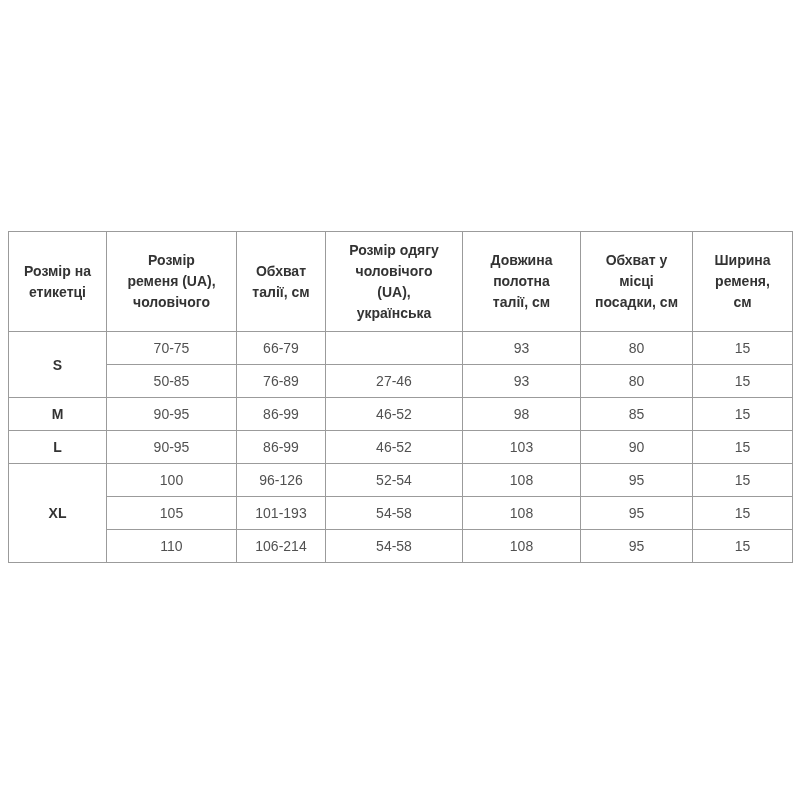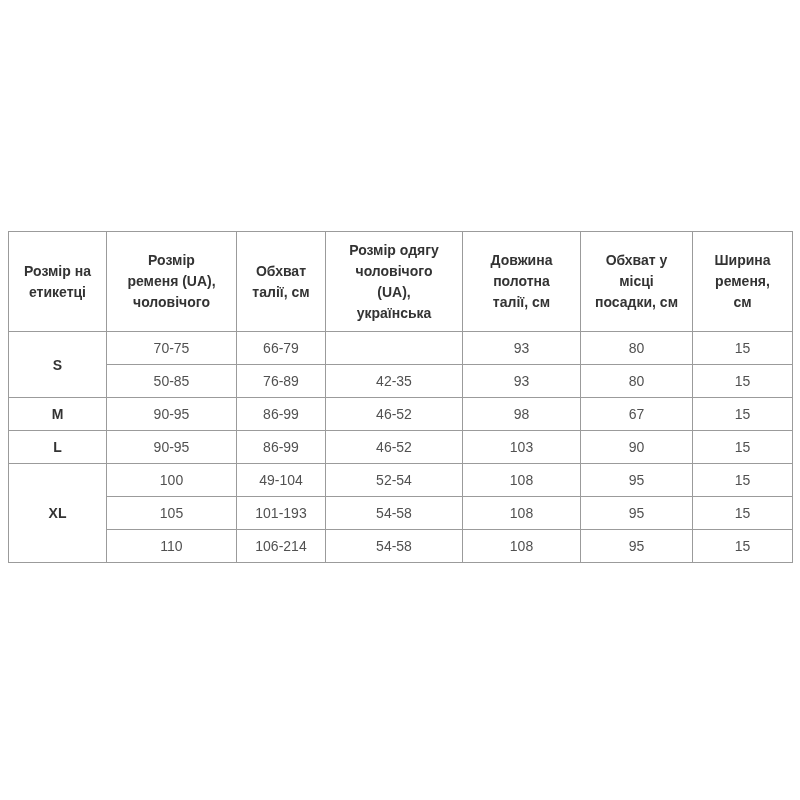--- a/index.html
+++ b/index.html
@@ -92,47 +92,47 @@
         <td class="val">70-75</td>
         <td class="val">66-79</td>
         <td class="val"></td>
         <td class="val">93</td>
         <td class="val">80</td>
         <td class="val">15</td>
       </tr>
       <tr>
         <td class="val">50-85</td>
         <td class="val">76-89</td>
-        <td class="val">42-35</td>
+        <td class="val">27-46</td>
         <td class="val">93</td>
         <td class="val">80</td>
         <td class="val">15</td>
       </tr>
       <tr>
         <td class="lbl">M</td>
         <td class="val">90-95</td>
         <td class="val">86-99</td>
         <td class="val">46-52</td>
         <td class="val">98</td>
-        <td class="val">67</td>
+        <td class="val">85</td>
         <td class="val">15</td>
       </tr>
       <tr>
         <td class="lbl">L</td>
         <td class="val">90-95</td>
         <td class="val">86-99</td>
         <td class="val">46-52</td>
         <td class="val">103</td>
         <td class="val">90</td>
         <td class="val">15</td>
       </tr>
       <tr>
         <td class="lbl" rowspan="3">XL</td>
         <td class="val">100</td>
-        <td class="val">49-104</td>
+        <td class="val">96-126</td>
         <td class="val">52-54</td>
         <td class="val">108</td>
         <td class="val">95</td>
         <td class="val">15</td>
       </tr>
       <tr>
         <td class="val">105</td>
         <td class="val">101-193</td>
         <td class="val">54-58</td>
         <td class="val">108</td>

